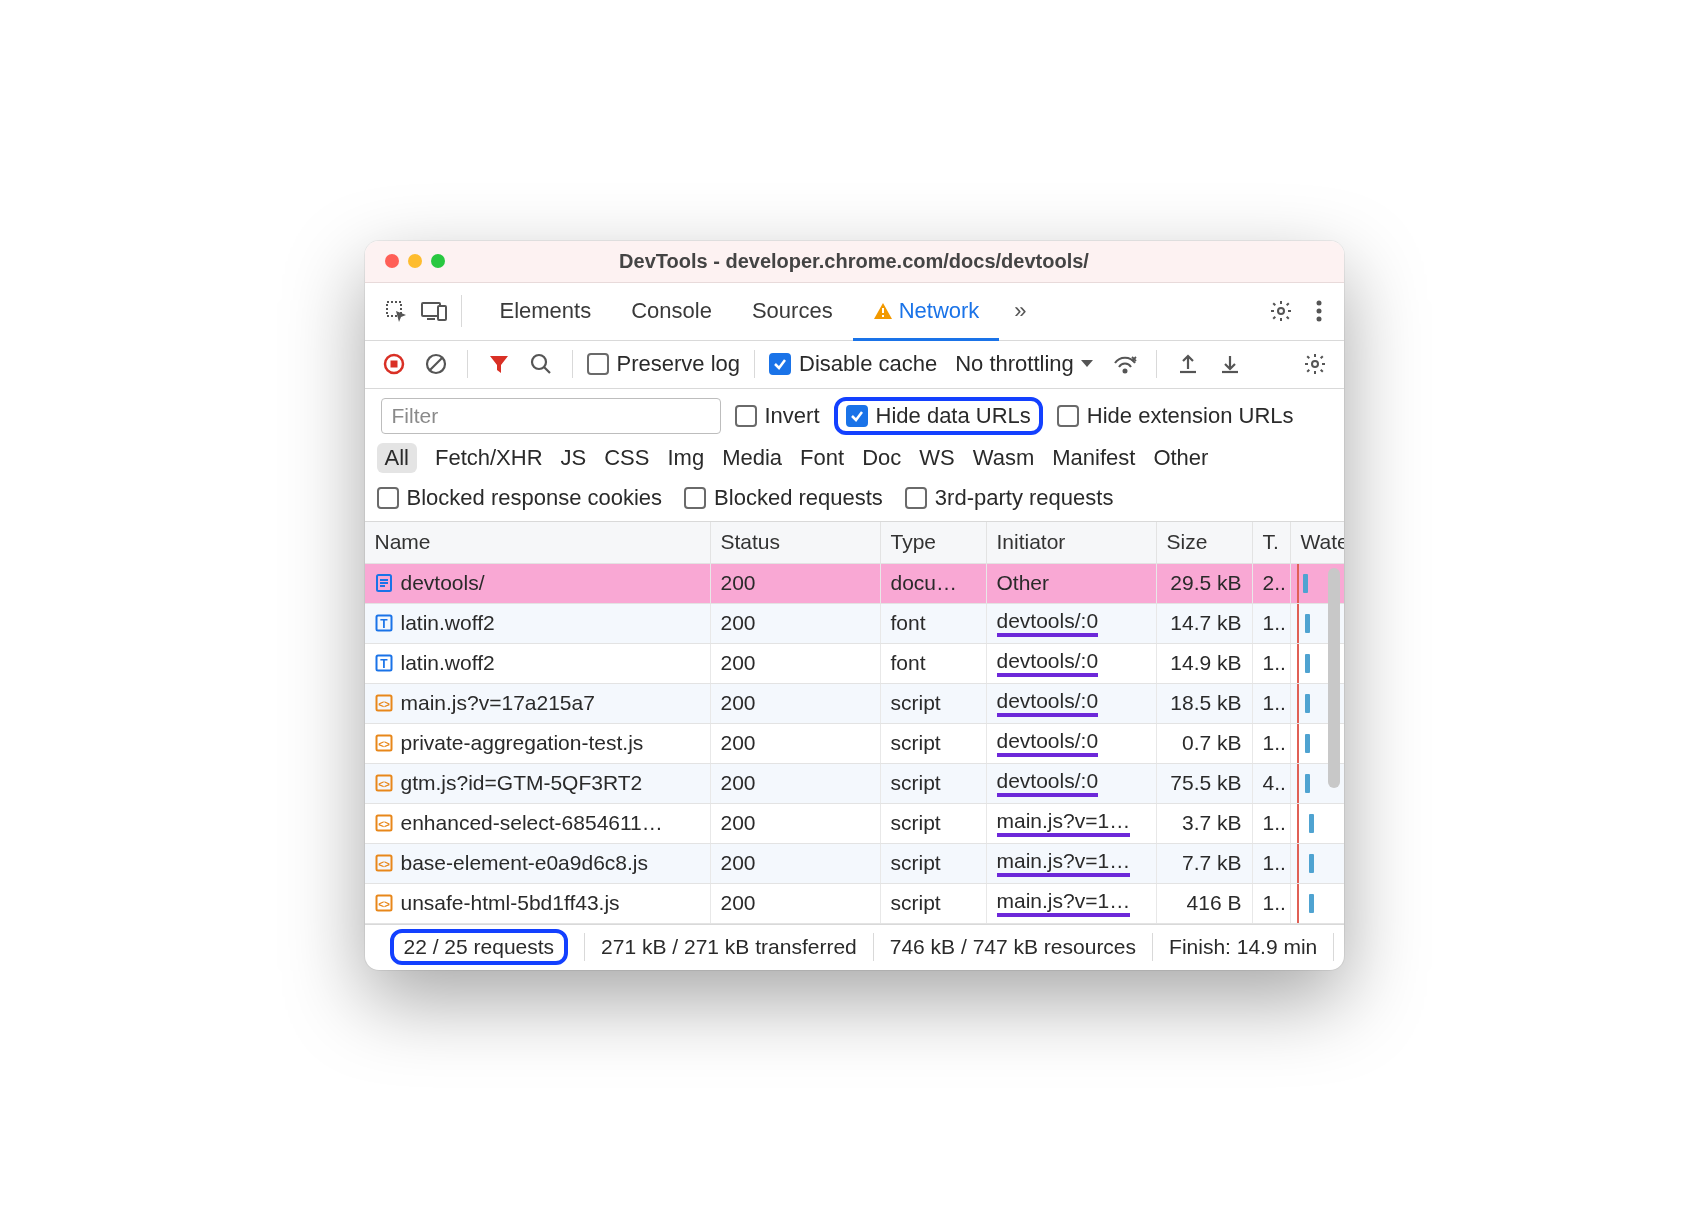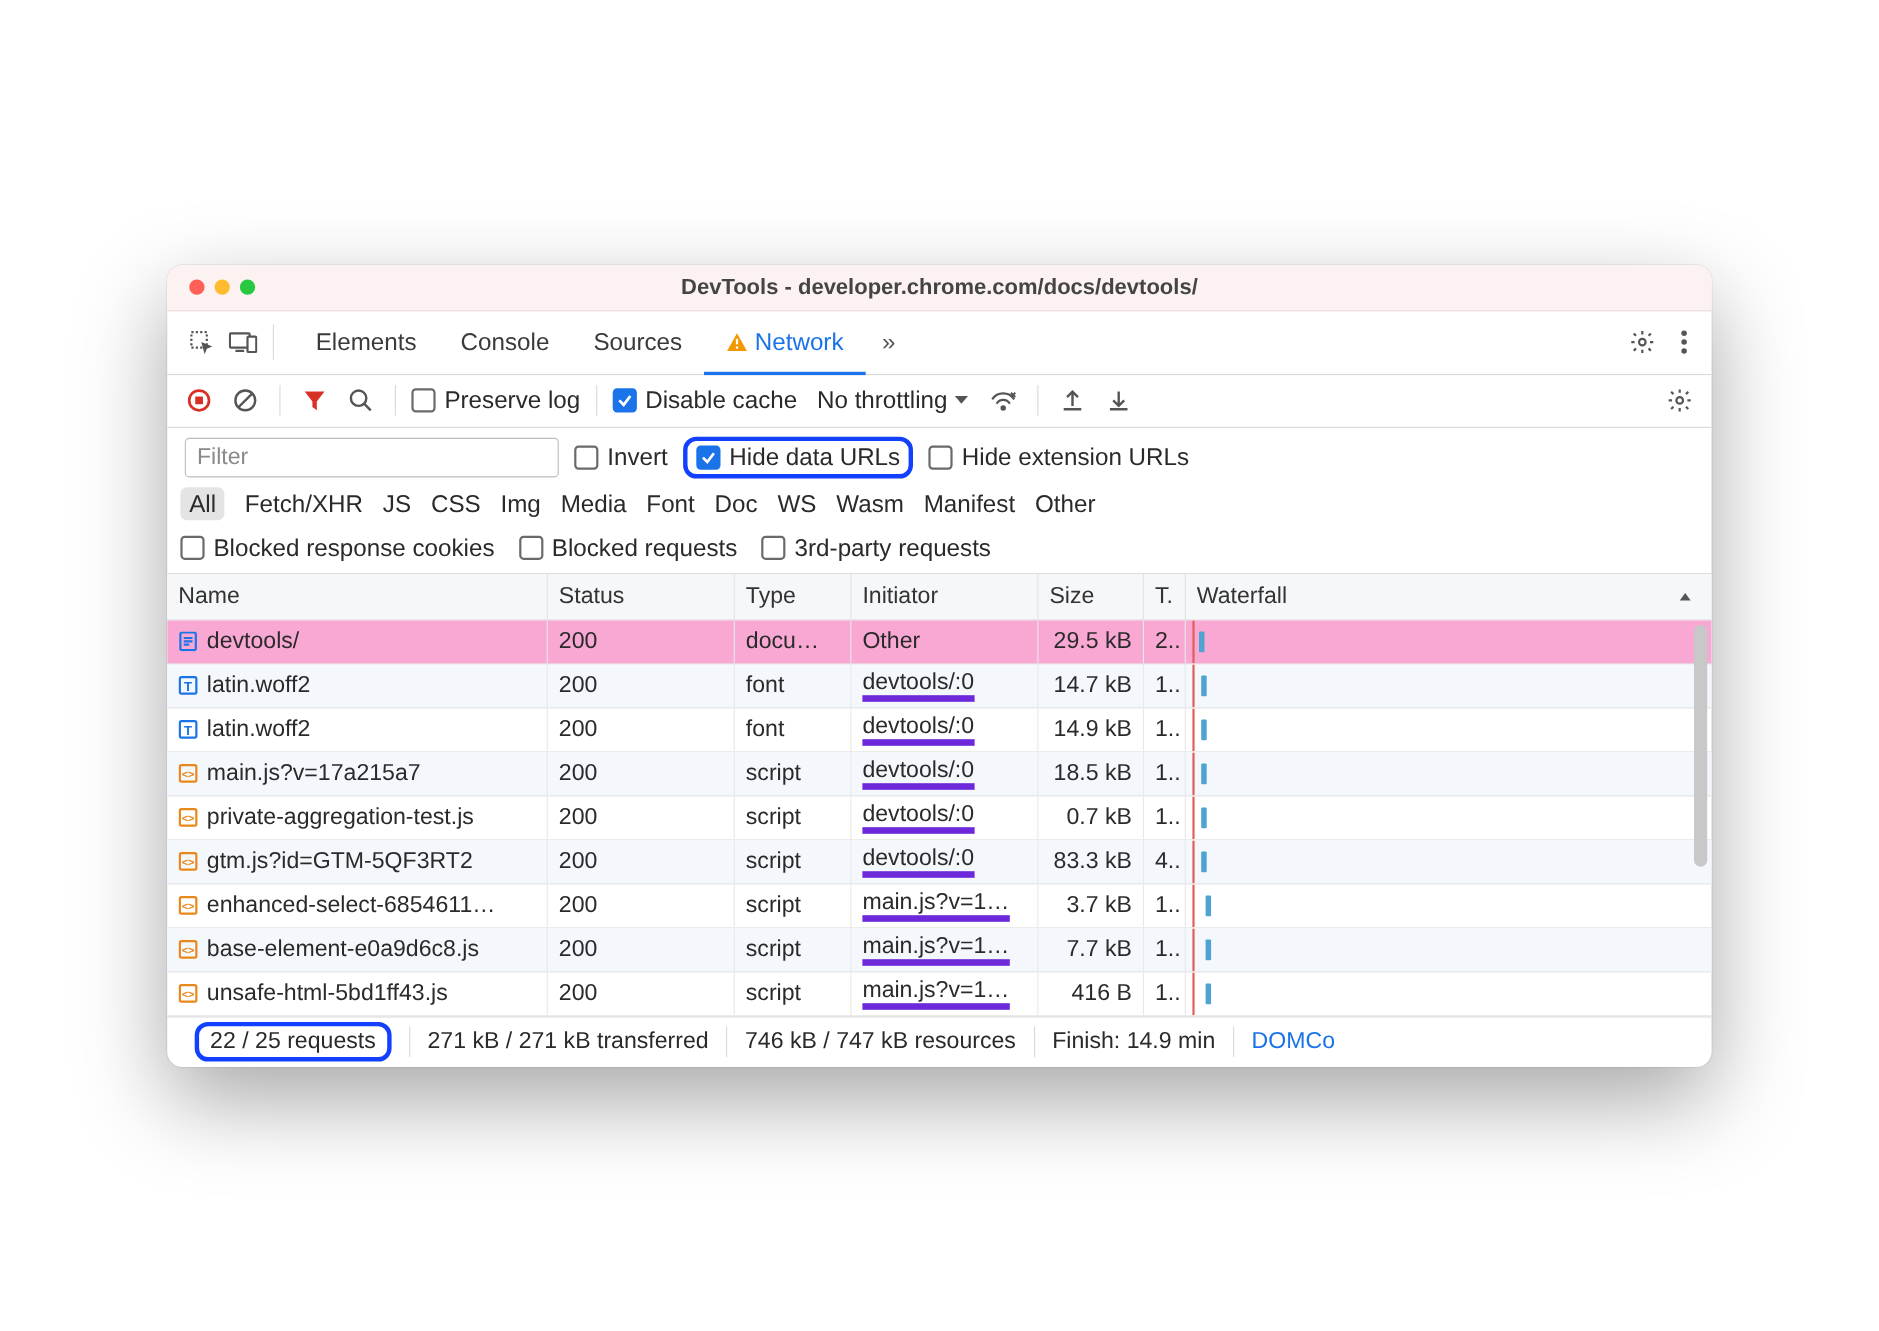--- a/index.html
+++ b/index.html
@@ -6,21 +6,21 @@
   body {
     font-family: -apple-system, "Helvetica Neue", Arial, sans-serif;
     background: #fff;
     display: flex;
     align-items: center;
     justify-content: center;
     width: 1708px;
     height: 1210px;
   }
   .window {
-    width: 1404px;
+    width: 979px;
     border-radius: 14px;
     background: #fff;
     box-shadow: 0 30px 80px rgba(0,0,0,.35), 0 0 0 1px rgba(0,0,0,.06);
     overflow: hidden;
     font-size: 22px;
     color: #2a2a2a;
   }
   
   .titlebar {
     height: 42px;
@@ -132,21 +132,21 @@
   }
   .thead { background: #f6f7f9; height: 42px; font-size: 21px; color: #333; }
   .thead .cell { display: flex; align-items: center; padding: 0 10px; border-right: 1px solid #e3e3e3; }
   .thead .cell:last-child { border-right: none; justify-content: space-between; padding-right: 18px;}
   .row { height: 40px; font-size: 21px; }
   .row:nth-child(even) { background: #f4f8fd; }
   .row:first-child { background: #f9a8d4; }
   .cell { display: flex; align-items: center; padding: 0 10px; border-right: 1px solid #e8e8e8; overflow: hidden; white-space: nowrap; text-overflow: ellipsis; }
   .cell.name { gap: 8px; }
   .cell.size { justify-content: flex-end; }
-  .cell.initiator span { border-bottom: 6px solid #6d28d9; overflow: hidden; text-overflow: ellipsis; white-space: nowrap; max-width: 100%; }
+  .cell.initiator span { border-bottom: 4px solid #6d28d9; overflow: hidden; text-overflow: ellipsis; white-space: nowrap; max-width: 100%; }
   .cell.waterfall { border-right: none; padding: 0; position: relative; }
   .redline { position: absolute; top: 0; bottom: 0; width: 2px; background: #e06055; left: 6px; }
   .bar { position: absolute; top: 10px; bottom: 10px; width: 5px; background: #4fa3d1; left: 12px; border-radius: 1px;}
   .file-icon { width: 18px; height: 18px; flex-shrink: 0; }
   
   .scrollregion { position: relative; }
   .vscroll { position: absolute; right: 2px; top: 0; bottom: 0; width: 16px; display:flex; justify-content:center; }
   .vscroll .thumb { width: 12px; height: 220px; background: #c8c8c8; border-radius: 6px; margin-top: 4px;}
   
   .statusbar {
@@ -495,21 +495,21 @@
                 <rect x="1.5" y="1.5" width="15" height="15" rx="1.5" fill="none" stroke="#e8871a" stroke-width="2"></rect>
                 <text x="9" y="13.5" text-anchor="middle" font-size="10" font-weight="700" fill="#e8871a" font-family="Arial">&lt;&gt;</text>
               </svg>
               <span>gtm.js?id=GTM-5QF3RT2</span>
             </div>
             <div class="cell">200</div>
             <div class="cell">script</div>
             <div class="cell initiator">
               <span>devtools/:0</span>
             </div>
-            <div class="cell size">83.3 kB</div>
+            <div class="cell size">75.5 kB</div>
             <div class="cell">4..</div>
             <div class="cell waterfall">
               <div class="redline"></div>
               <div class="bar" style="left:14px"></div>
             </div>
           </div>
           <div class="row">
             <div class="cell name">
               <svg class="file-icon" viewBox="0 0 18 18">
                 <rect x="1.5" y="1.5" width="15" height="15" rx="1.5" fill="none" stroke="#e8871a" stroke-width="2"></rect>

